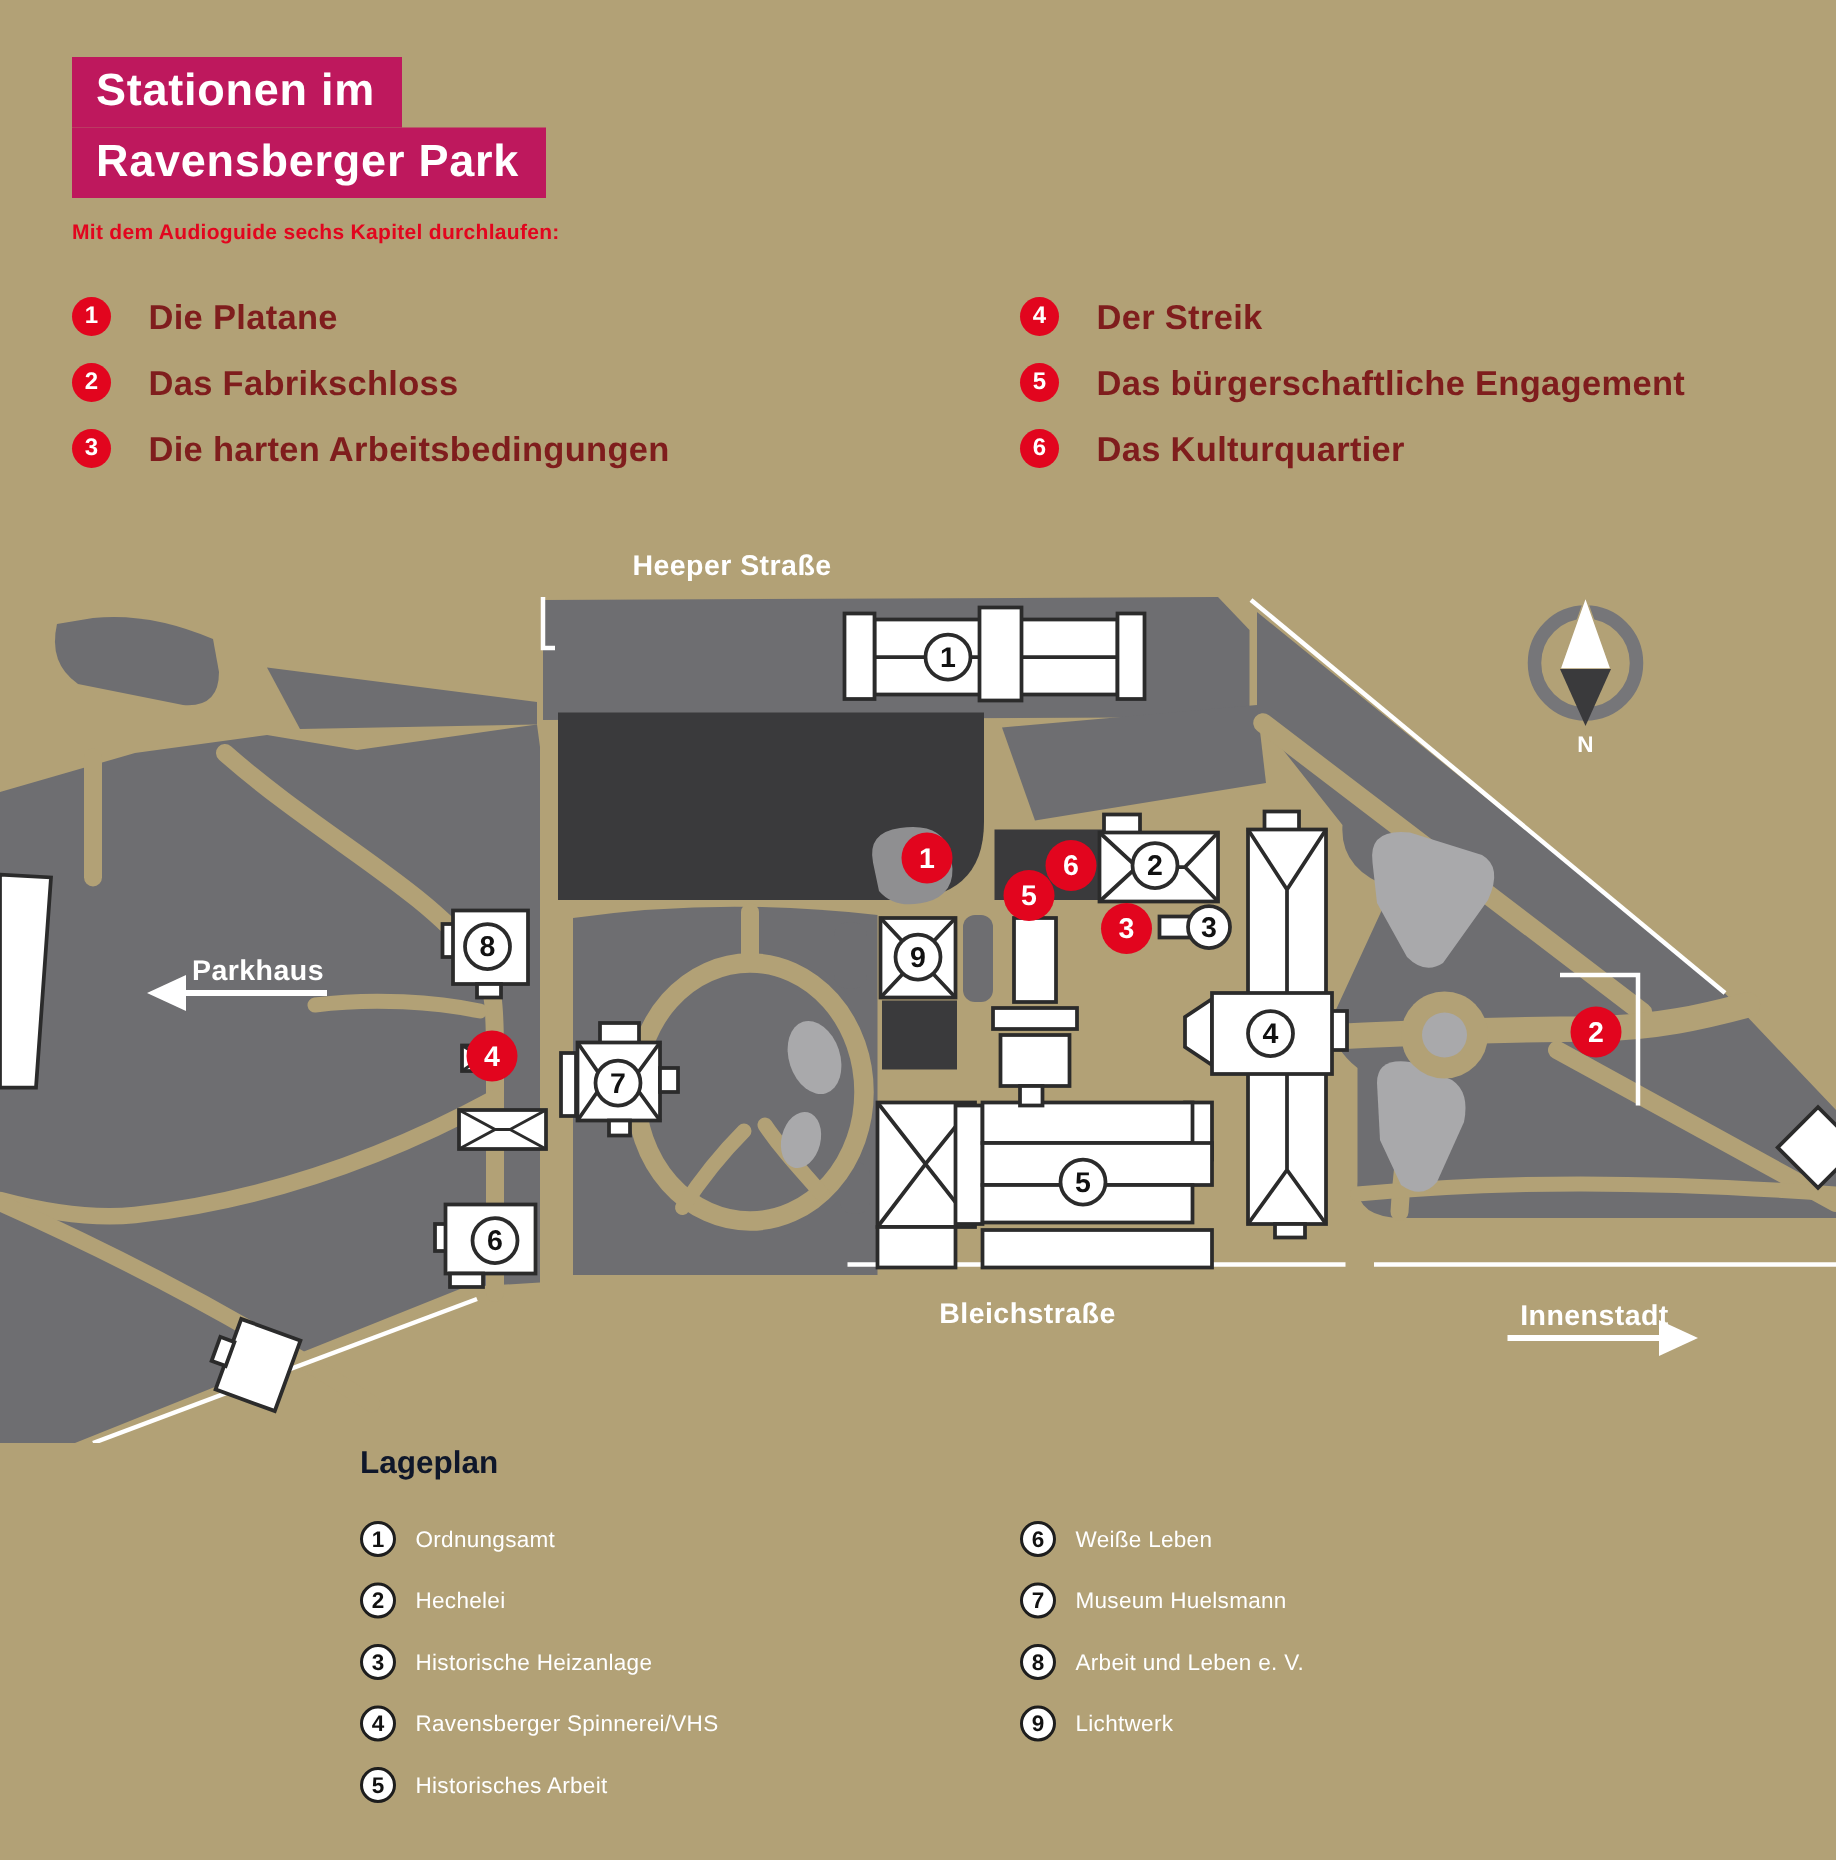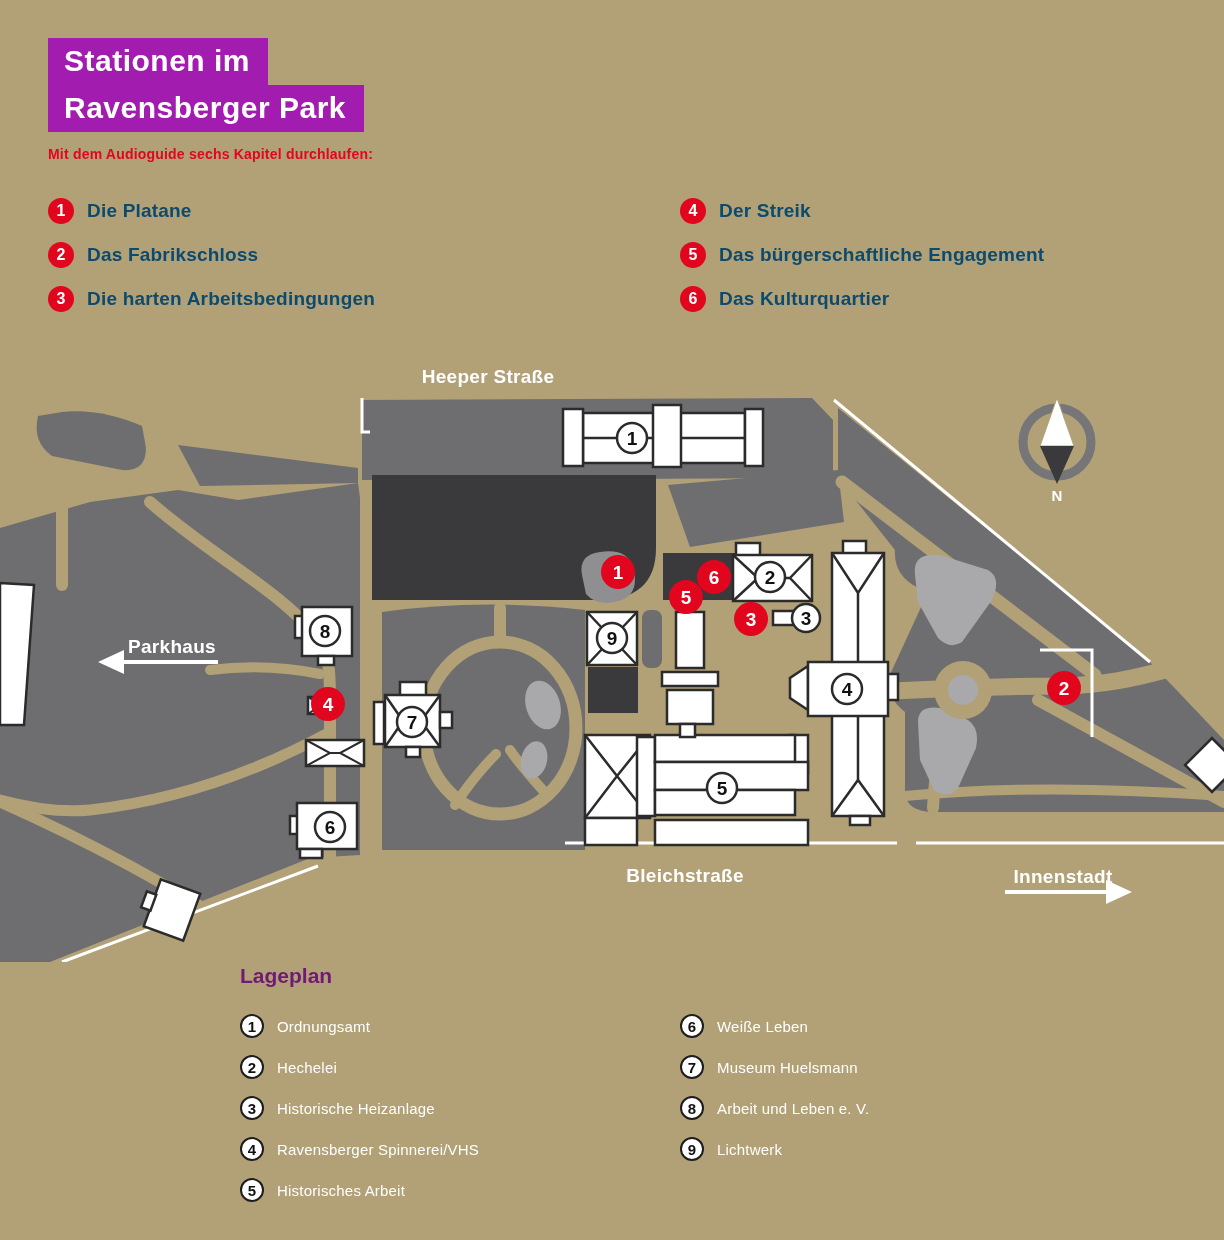--- a/index.html
+++ b/index.html
@@ -6,41 +6,41 @@
   body{
     width:1224px;height:1240px;
     background:#b2a176;
     font-family:"Liberation Sans", sans-serif;
     position:relative;overflow:hidden;
   }
   .abs{position:absolute;}
   
   #title-block{left:48px;top:38px;}
   .title-line{
-    display:table;background:#a21caf;color:#fff;
+    display:table;background:#be185d;color:#fff;
     font-size:30px;font-weight:bold;line-height:34px;
     padding:6px 18px 7px 16px;letter-spacing:.5px;
   }
   
   #subtitle{
     left:48px;top:146px;color:#e2051e;
     font-size:14px;font-weight:bold;letter-spacing:.2px;
   }
   
   .ag-col{position:absolute;top:196px;}
   #ag-col-1{left:48px;} #ag-col-2{left:680px;}
   .ag-item{display:flex;align-items:center;height:30px;margin-bottom:14px;}
   .ag-badge{
     width:26px;height:26px;border-radius:50%;
     background:#e2051e;color:#fff;font-weight:bold;font-size:16px;
     display:flex;align-items:center;justify-content:center;flex:0 0 26px;
   }
-  .ag-label{color:#0c4a6e;font-weight:bold;font-size:19px;margin-left:13px;letter-spacing:.2px;}
-  
-  #legend-heading{left:240px;top:964px;color:#701a75;font-weight:bold;font-size:21px;text-align:center;}
+  .ag-label{color:#7f1d1d;font-weight:bold;font-size:23px;margin-left:25px;letter-spacing:.2px;}
+  
+  #legend-heading{left:240px;top:964px;color:#0f172a;font-weight:bold;font-size:21px;text-align:center;}
   .lg-col{position:absolute;top:1012px;}
   #lg-col-1{left:240px;} #lg-col-2{left:680px;}
   .lg-item{display:flex;align-items:center;height:28px;margin-bottom:13px;}
   .lg-badge{
     width:24px;height:24px;border-radius:50%;background:#fff;
     border:2.5px solid #1d1d1d;color:#111;font-weight:bold;font-size:15px;
     display:flex;align-items:center;justify-content:center;flex:0 0 24px;box-sizing:border-box;
   }
   .lg-label{color:#fff;font-size:15px;margin-left:13px;letter-spacing:.2px;}
   

